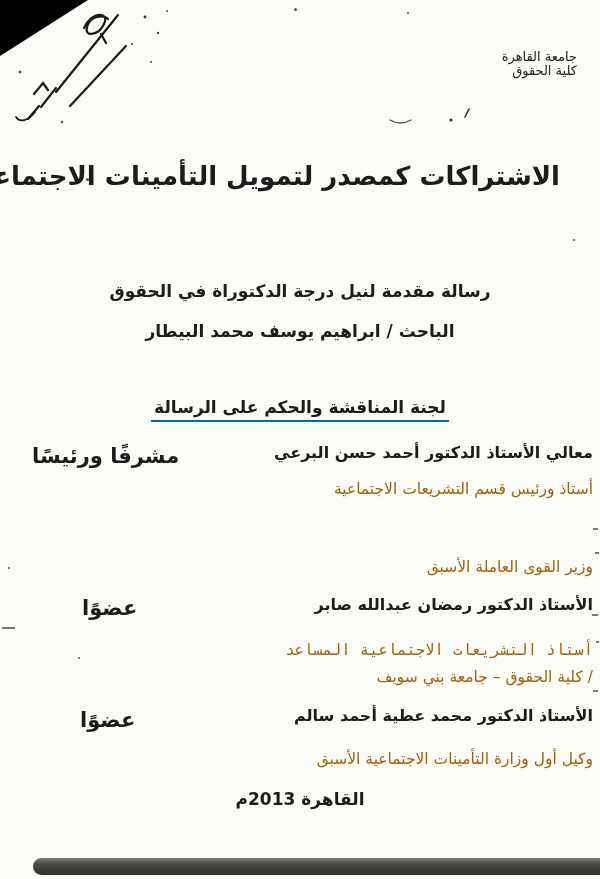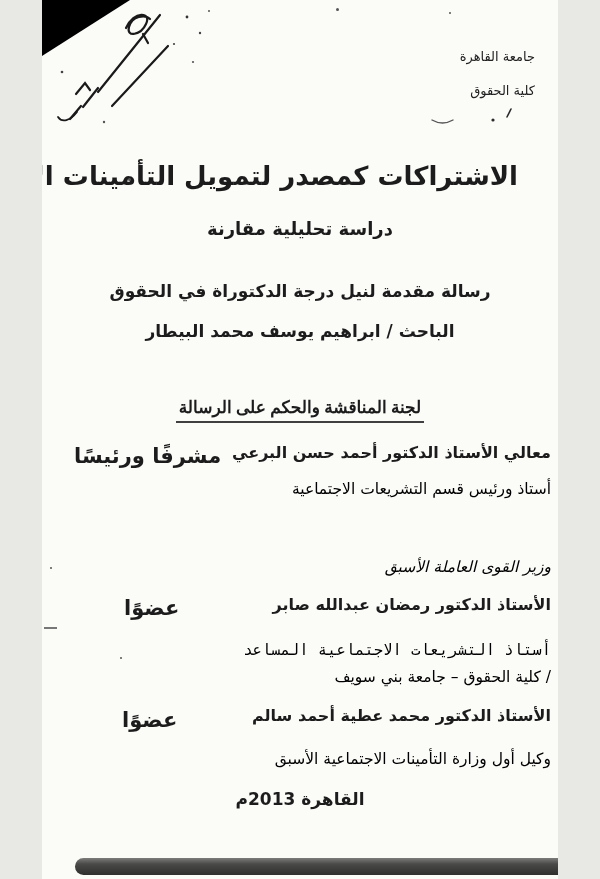--- a/index.html
+++ b/index.html
@@ -1,32 +1,32 @@
 <!DOCTYPE html>
 <html lang="ar"><head>
 <meta charset="utf-8">
 <style>
   html,body{margin:0;padding:0;}
   body{background:#e8e8e4;font-family:"DejaVu Sans",sans-serif;}
   #page{
-    position:relative;width:516px;height:879px;margin:0 auto;
+    position:relative;width:600px;height:879px;margin:0 auto;
     background:#fbfbf8;overflow:hidden;color:#1c1c1c;
   }
   .line{position:absolute;white-space:nowrap;direction:rtl;unicode-bidi:plaintext;}
   .rt{right:7px;text-align:right;margin-left:20px;}
   .ctr{left:0;right:0;text-align:center;}
   .hdr{right:23px;text-align:right;font-size:13px;font-weight:500;color:#222;}
   .title-main{top:161px;left:0;right:40px;text-align:center;font-size:26px;font-weight:bold;letter-spacing:-0.5px;}
   .title-sub{top:218px;font-size:18px;font-weight:bold;}
   .deg{top:281px;font-size:17px;font-weight:bold;}
   .res{top:321px;font-size:17px;font-weight:bold;}
   .chead{top:397px;font-size:17px;font-weight:bold;}
-  .chead span{display:inline-block;border-bottom:2px solid #404040;padding:0 3px 3px 3px;font-family:Liberation Serif, serif;}
+  .chead span{display:inline-block;border-bottom:2px solid #0369a1;padding:0 3px 3px 3px;}
   .mname{font-size:16px;font-weight:bold;}
-  .mdet{font-size:15.5px;color:#000000;}
+  .mdet{font-size:15.5px;color:#a16207;}
   .role{position:absolute;white-space:nowrap;direction:rtl;font-size:21px;font-weight:bold;}
   .footer{top:789px;font-size:17px;font-weight:bold;}
   
   .corner-fold{position:absolute;top:0;left:0;width:0;height:0;
     border-top:56px solid #000;border-right:88px solid transparent;}
   .scan-bar{position:absolute;top:858px;left:33px;right:0;height:17px;
     border-radius:9px 0 0 9px;
     background:linear-gradient(to bottom,#7d7d7b 0%,#4a4a48 35%,#2e2e2c 100%);}
   .speck{position:absolute;background:#555;border-radius:50%;}
   .dash{position:absolute;background:#777;}
@@ -57,36 +57,35 @@
     <circle cx="58" cy="120" r="1.2" fill="#555" stroke="none"></circle>
   </svg>
 
   <svg style="position:absolute;top:104px;left:385px;" width="90" height="24" viewBox="0 0 90 24" fill="none" stroke="#2a2a2a" stroke-width="1.6" stroke-linecap="round">
     <path d="M80,13 l4,-8"></path>
     <circle cx="66" cy="16" r="1.6" fill="#2a2a2a" stroke="none"></circle>
     <path d="M5,16 C12,20 19,20 26,16" stroke-width="1.4" stroke="#555"></path>
   </svg>
 
   <div class="line hdr" style="top:49px;">جامعة القاهرة</div>
-  <div class="line hdr" style="top:83px;">كلية الحقوق</div>
+  <div class="line hdr" style="top:63px;">كلية الحقوق</div>
 
   <div class="line title-main">الاشتراكات كمصدر لتمويل التأمينات الاجتماعية</div>
-  <div class="line ctr title-sub">دراسة تحليلية مقارنة</div>
 
   <div class="line ctr deg">رسالة مقدمة لنيل درجة الدكتوراة في الحقوق</div>
   <div class="line ctr res">الباحث / ابراهيم يوسف محمد البيطار</div>
 
   <div class="line ctr chead">
     <span>لجنة المناقشة والحكم على الرسالة</span>
   </div>
 
   <div class="line rt mname" style="top:443px;">معالي الأستاذ الدكتور أحمد حسن البرعي</div>
   <div class="role" style="top:444px;left:32px;">مشرفًا ورئيسًا</div>
   <div class="line rt mdet" style="top:480px;">أستاذ ورئيس قسم التشريعات الاجتماعية</div>
-  <div class="line rt mdet" style="top:558px;font-style:italic;">وزير القوى العاملة الأسبق</div>
+  <div class="line rt mdet" style="top:558px;">وزير القوى العاملة الأسبق</div>
 
   <div class="line rt mname" style="top:595px;">الأستاذ الدكتور رمضان عبدالله صابر</div>
   <div class="role" style="top:596px;left:82px;">عضوًا</div>
   <div class="line rt mdet" style="top:641px;font-family:Liberation Mono, monospace;">أستاذ التشريعات الاجتماعية المساعد</div>
   <div class="line rt mdet" style="top:668px;">/ كلية الحقوق – جامعة بني سويف</div>
 
   <div class="line rt mname" style="top:706px;">الأستاذ الدكتور محمد عطية أحمد سالم</div>
   <div class="role" style="top:708px;left:80px;">عضوًا</div>
   <div class="line rt mdet" style="top:750px;">وكيل أول وزارة التأمينات الاجتماعية الأسبق</div>
 

